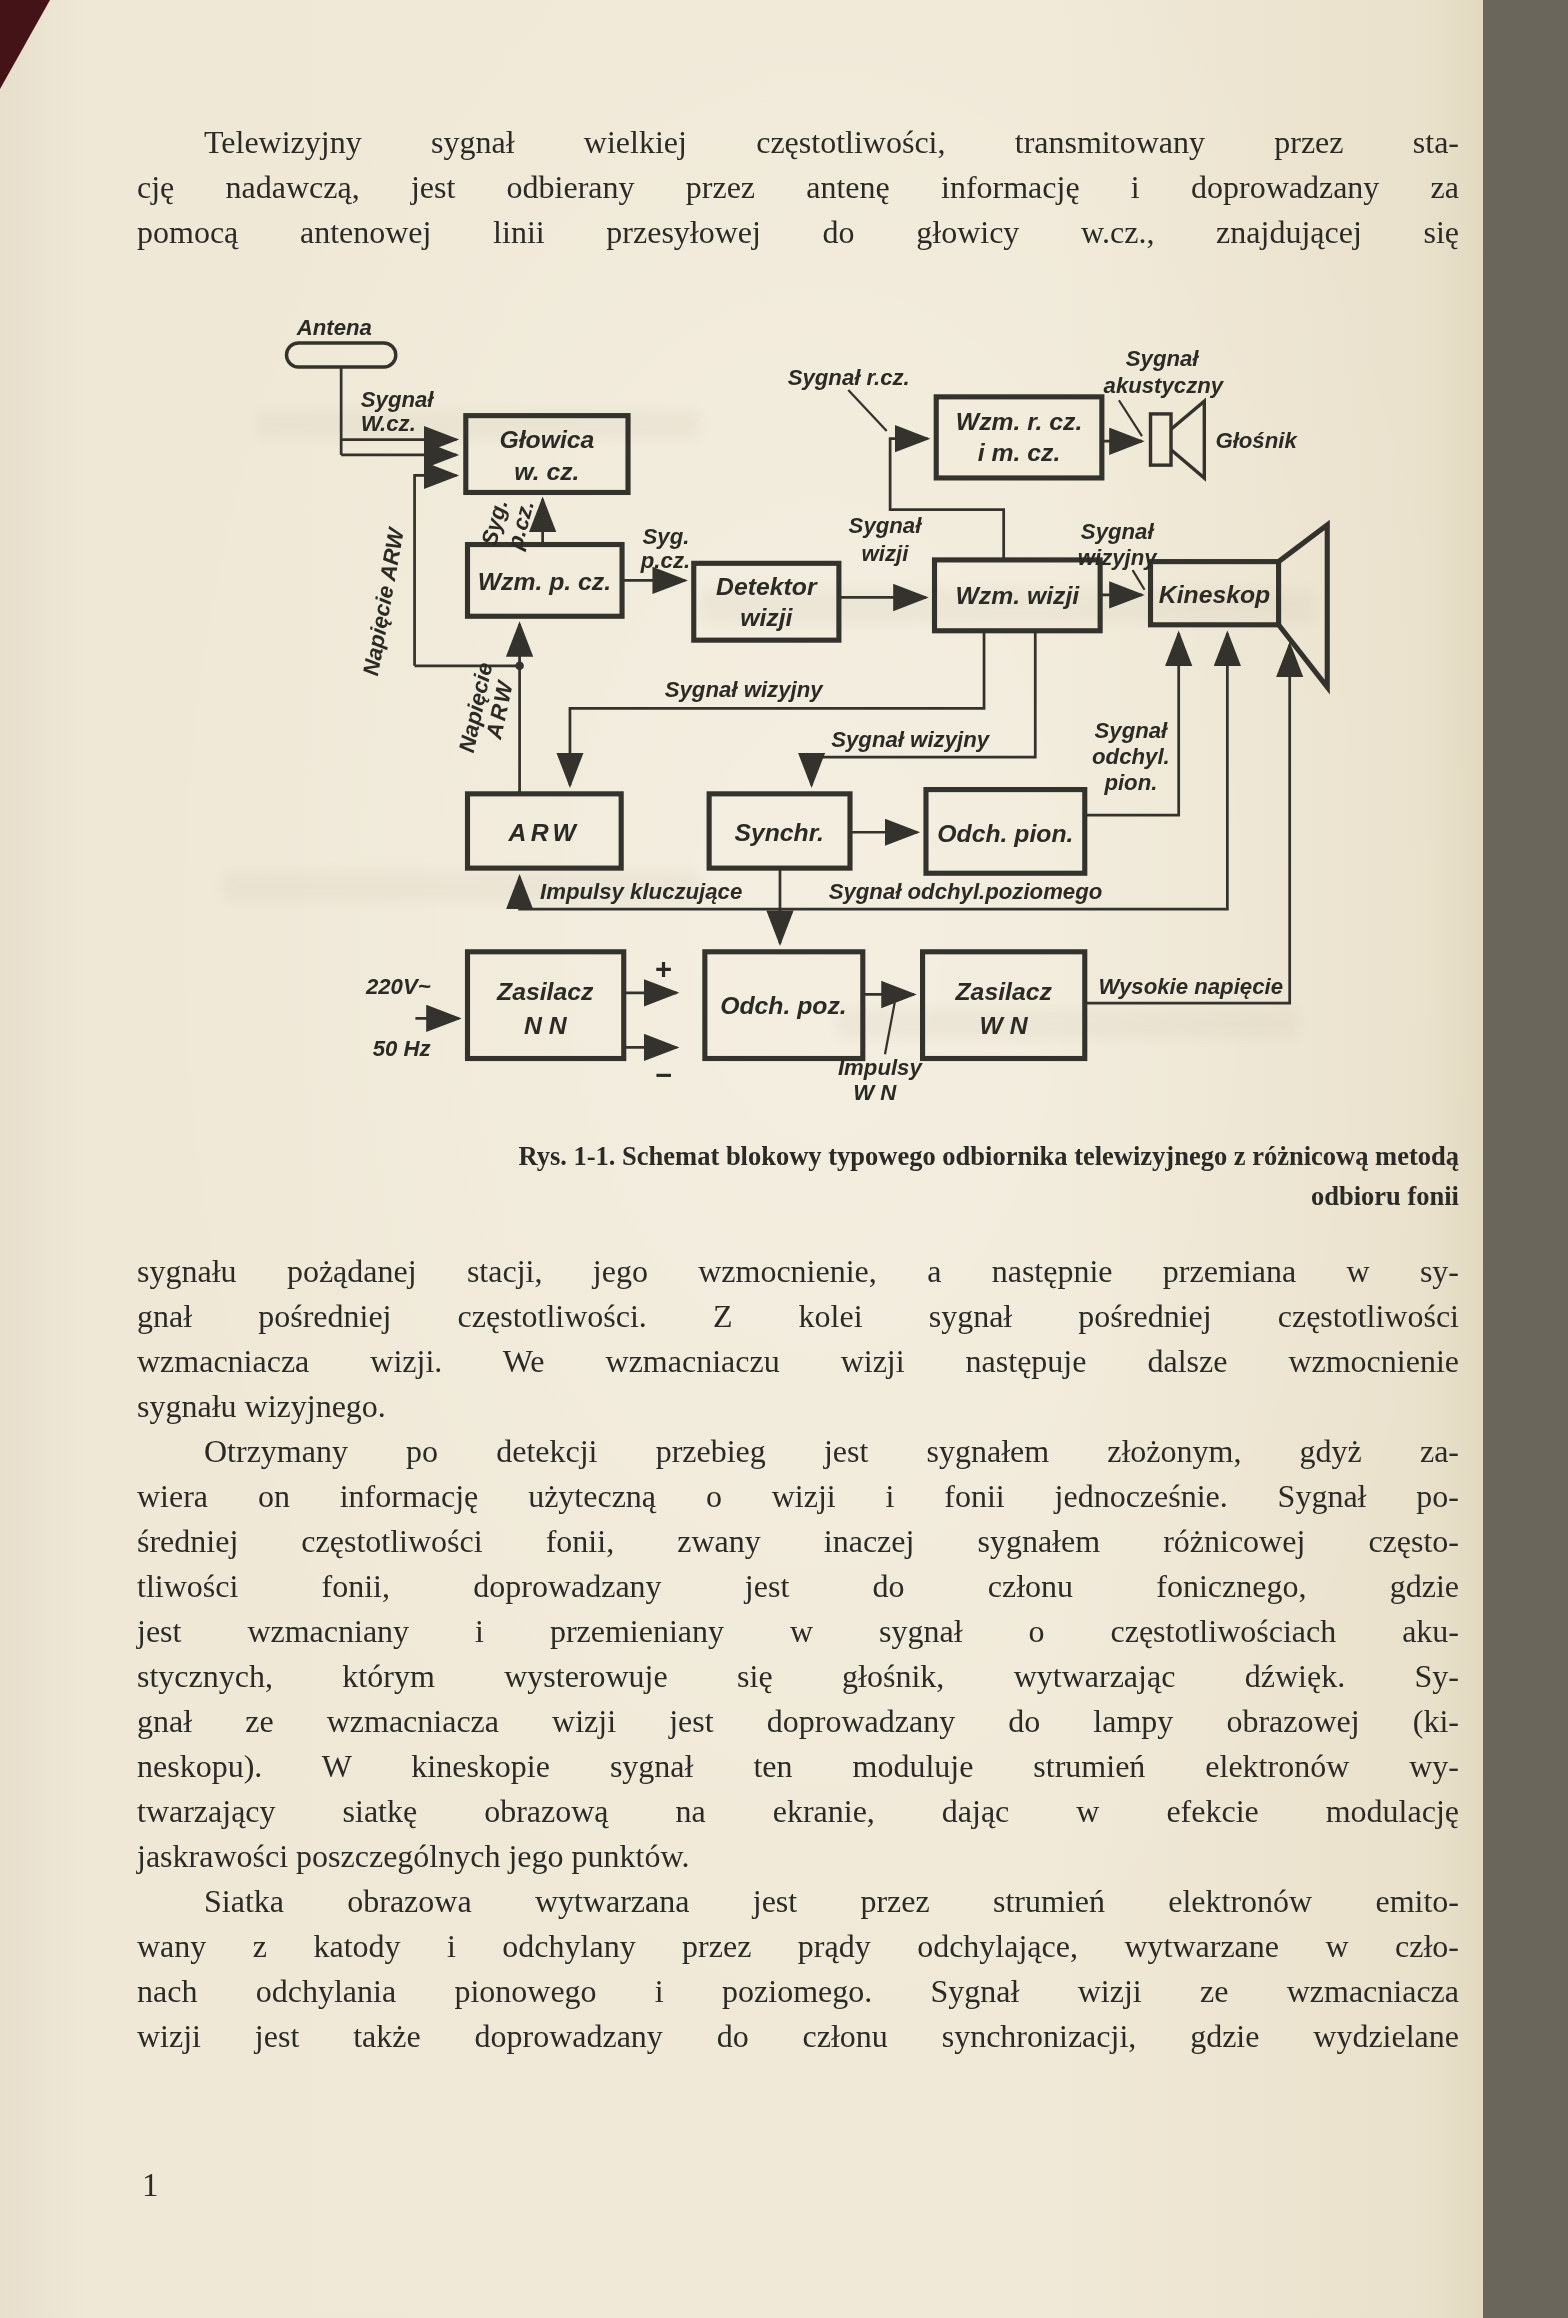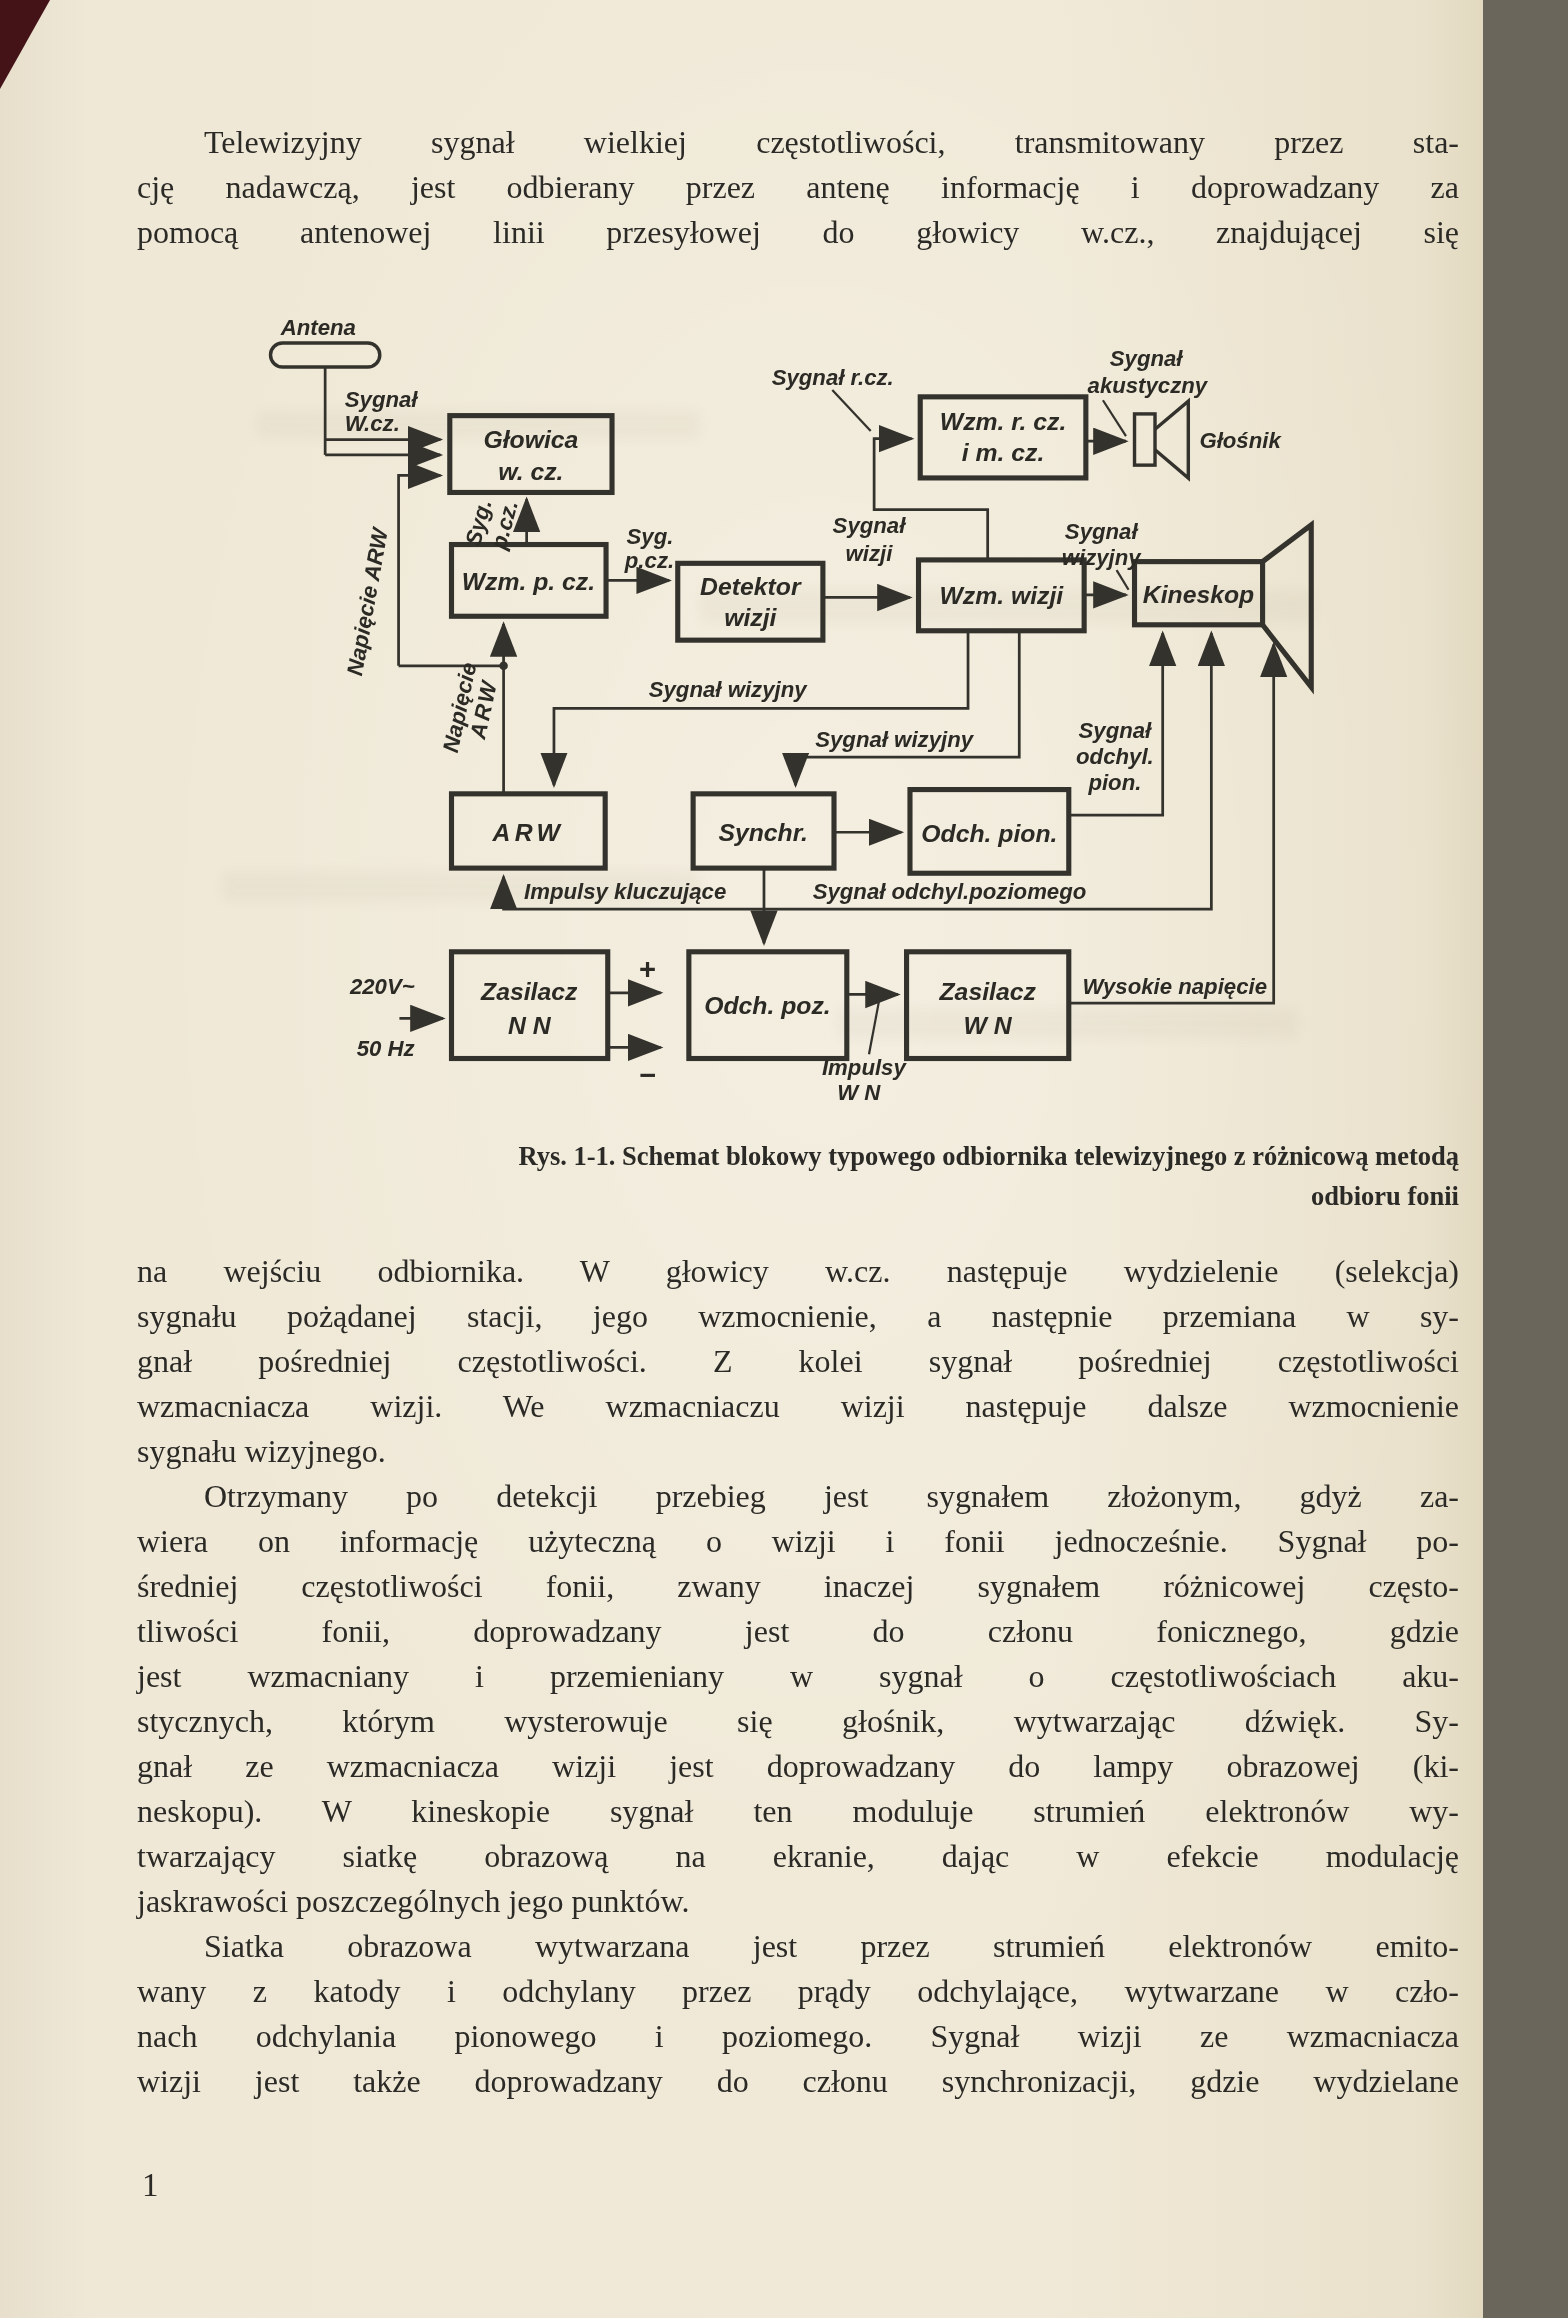--- a/index.html
+++ b/index.html
@@ -18,21 +18,21 @@
   .textblock{position:absolute;left:137px;width:1322px;font-size:32px;line-height:45px;}
   .tline{text-align:justify;text-align-last:justify;height:45px;white-space:normal;}
   .tl-last{text-align-last:left;}
   .tl-ind{text-indent:67px;}
   #intro{top:120px;}
   #caption{top:1136px;font-weight:bold;font-size:26.5px;line-height:40px;}
   .cap-line{text-align:right;height:40px;}
   #bodytext{top:1249px;}
   #pagenum{position:absolute;left:142px;top:2167px;font-size:33px;}
 
-  #figure{position:absolute;left:138px;top:320px;width:1281px;height:794px;}
+  #figure{position:absolute;left:154px;top:320px;width:1281px;height:794px;}
   svg{display:block;}
   .wire{stroke:#34322c;stroke-width:3.2;fill:none;}
   .thin{stroke:#34322c;stroke-width:2.6;fill:none;}
   .box{stroke:#34322c;stroke-width:6;fill:none;}
   .sym{stroke:#34322c;stroke-width:4;fill:none;}
   text{fill:#2c2a25;font-family:"Liberation Sans", sans-serif;font-style:italic;font-weight:700;}
   .blab{font-size:29px;}
   .wlab{font-size:26px;}
   .big{font-size:34px;font-weight:700;}
 </style>
@@ -194,21 +194,20 @@
     </svg>
   </div>
 
   <div id="caption" class="textblock">
       <div class="cap-line">Rys. 1-1. Schemat blokowy typowego odbiornika telewizyjnego z różnicową metodą</div>
       <div class="cap-line">odbioru fonii</div>
     </div>
 
   <div id="bodytext" class="textblock">
     <div>
-        <div class="tline">na wejściu odbiornika. W głowicy w.cz. następuje wydzielenie (selekcja)</div>
         <div class="tline">sygnału pożądanej stacji, jego wzmocnienie, a następnie przemiana w sy-</div>
         <div class="tline">gnał pośredniej częstotliwości. Z kolei sygnał pośredniej częstotliwości</div>
         <div class="tline">wzmacniacza wizji. We wzmacniaczu wizji następuje dalsze wzmocnienie</div>
         <div class="tline tl-last">sygnału wizyjnego.</div>
       </div>
     <div>
         <div class="tline tl-ind">Otrzymany po detekcji przebieg jest sygnałem złożonym, gdyż za-</div>
         <div class="tline">wiera on informację użyteczną o wizji i fonii jednocześnie. Sygnał po-</div>
         <div class="tline">średniej częstotliwości fonii, zwany inaczej sygnałem różnicowej często-</div>
         <div class="tline">tliwości fonii, doprowadzany jest do członu fonicznego, gdzie</div>

